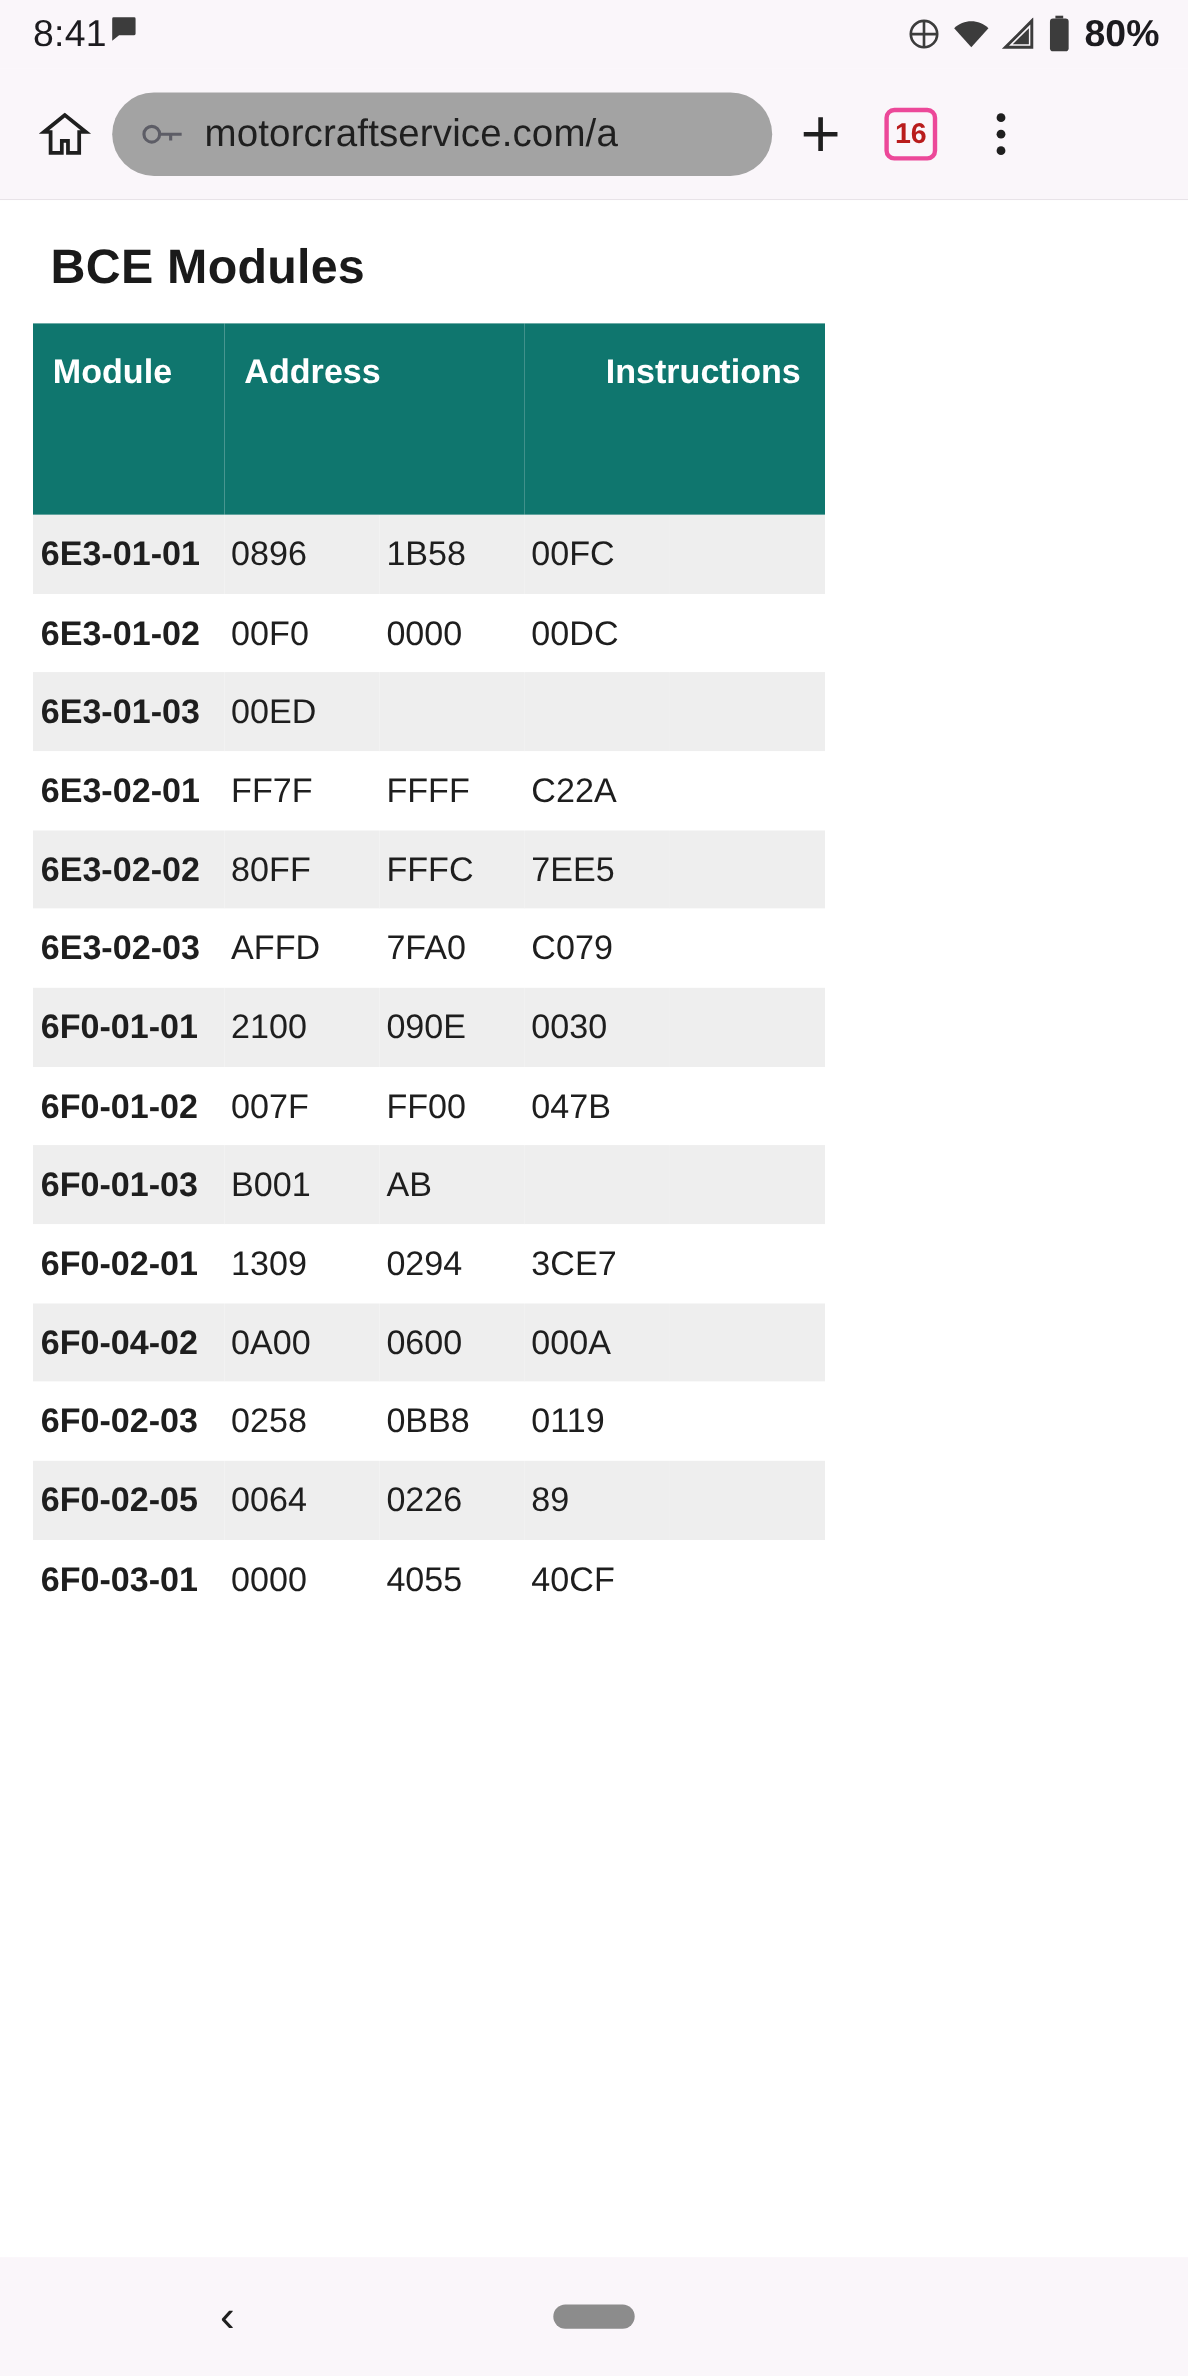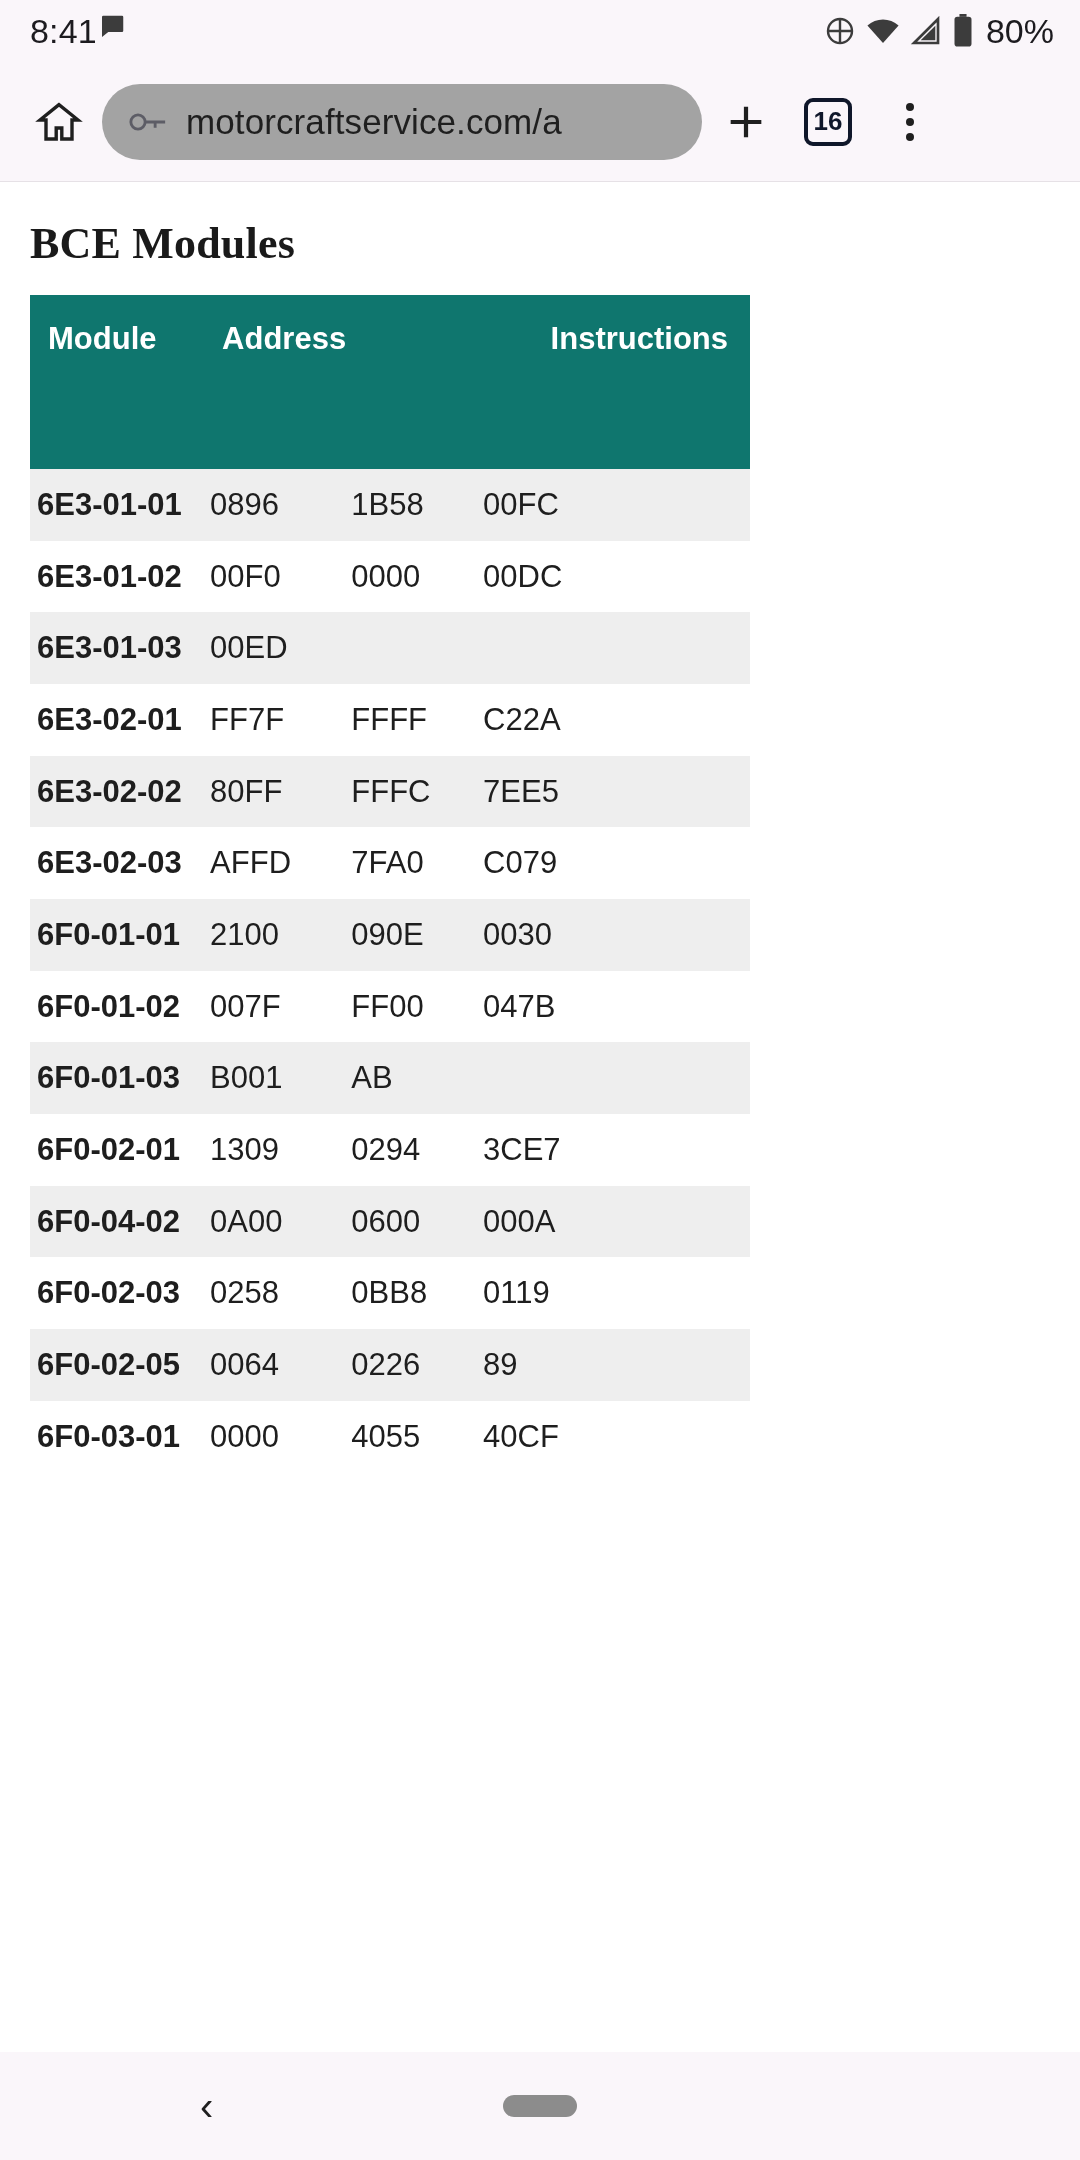--- a/index.html
+++ b/index.html
@@ -20,21 +20,21 @@
     padding: 0 26px 0 30px;
     color: #1c1b1f;
   }
   .status-clock {
     font-size: 34px;
     font-weight: 500;
     letter-spacing: .2px;
   }
   .status-left { display: flex; align-items: flex-start; gap: 0; }
   .status-right { margin-left: auto; display: flex; align-items: center; gap: 10px; }
-  .battery-text { font-size: 34px; font-weight: 400; margin-left: 2px; }
+  .battery-text { font-size: 34px; font-weight: 700; margin-left: 2px; }
   .ic { display: inline-block; line-height: 0; }
 
   
   .chrome {
     height: 120px;
     background: #faf6fa;
     display: flex;
     align-items: center;
     padding: 0 22px;
     gap: 6px;
@@ -66,44 +66,43 @@
   .new-tab-btn, .menu-btn {
     width: 76px; height: 76px;
     display: flex; align-items: center; justify-content: center;
   }
   .tab-count-btn {
     width: 76px; height: 76px;
     display: flex; align-items: center; justify-content: center;
   }
   .tab-count-box {
     width: 48px; height: 48px;
-    border: 4px solid #0f172a;
+    border: 4px solid #ec4899;
     border-radius: 9px;
     display: flex; align-items: center; justify-content: center;
     font-size: 26px;
     font-weight: 700;
-    color: #0f172a;
+    color: #b91c1c;
   }
   .dots { display: flex; flex-direction: column; gap: 7px; align-items: center; }
   .dots span { width: 8px; height: 8px; border-radius: 50%; background: #1f1f1f; display: block; }
 
   
   .page {
     position: relative;
     height: 1870px;
     background: #ffffff;
     overflow: hidden;
   }
   .page-title {
     font-size: 44px;
     font-weight: 700;
     color: #1a1a1a;
-    padding: 36px 0 26px 30px;
+    padding: 36px 0 26px 46px;
     letter-spacing: .2px;
-    font-family: Liberation Serif, serif;
   }
   .table-wrap {
     width: 720px;
     margin-left: 30px;
   }
   table { border-collapse: collapse; width: 100%; }
   thead th {
     background: #0f766e;
     color: #ffffff;
     font-size: 31px;

